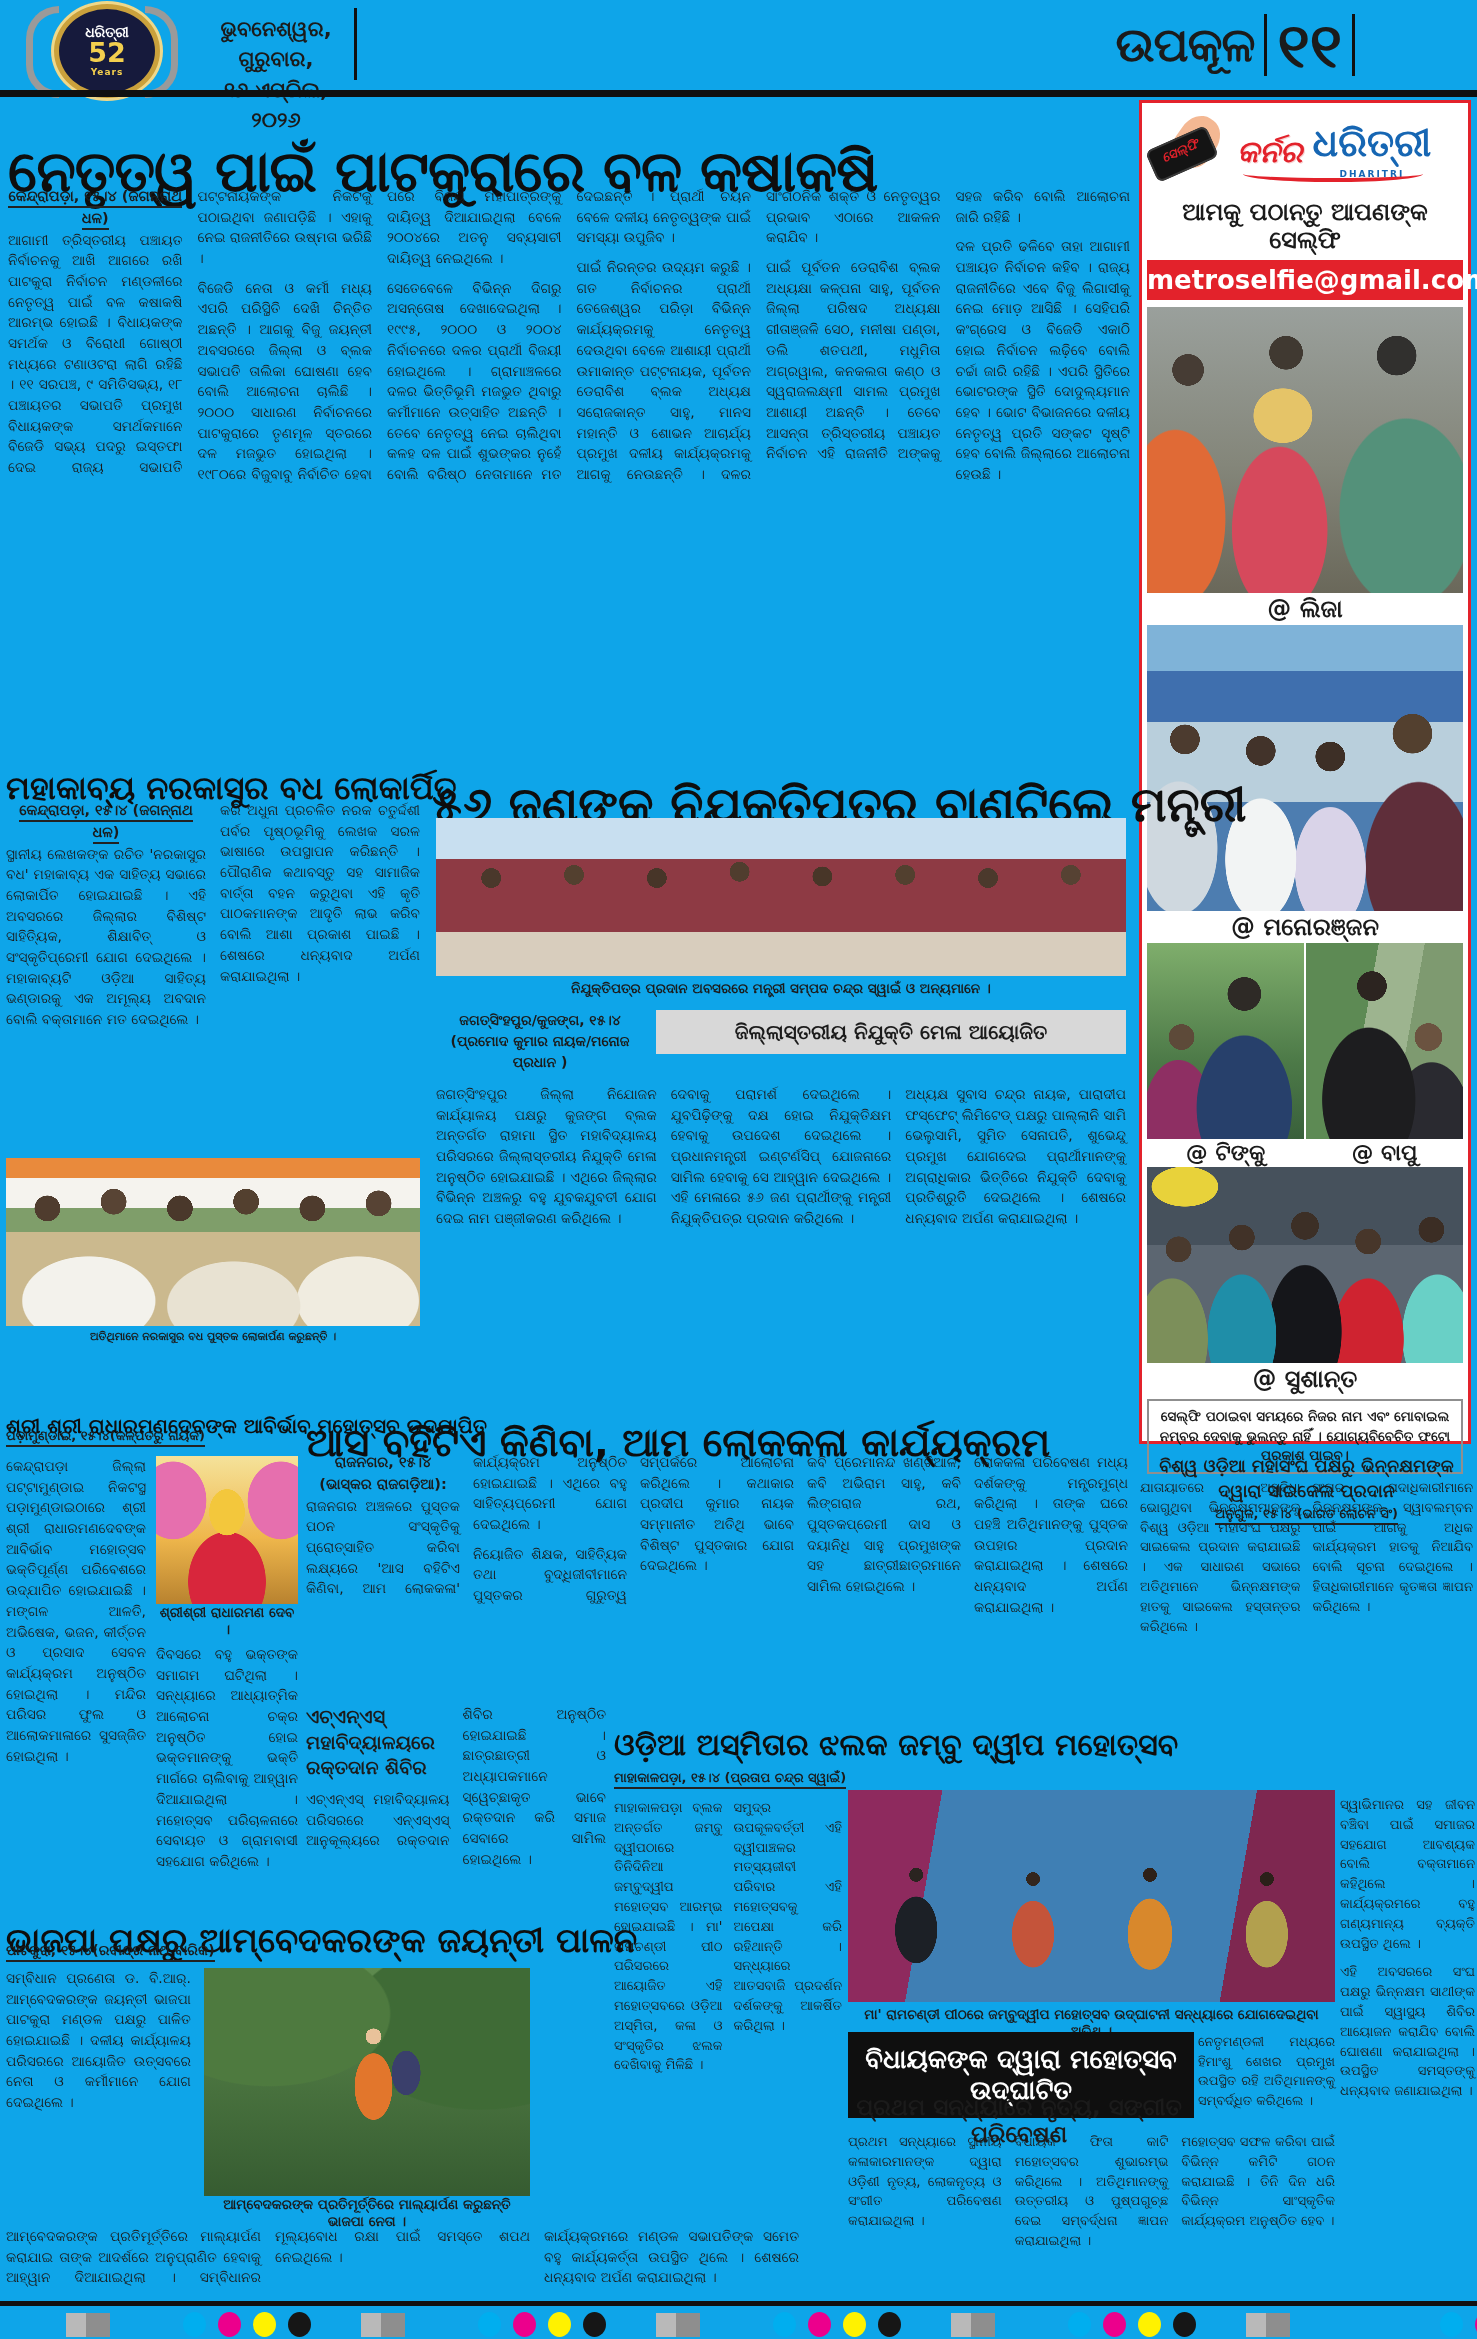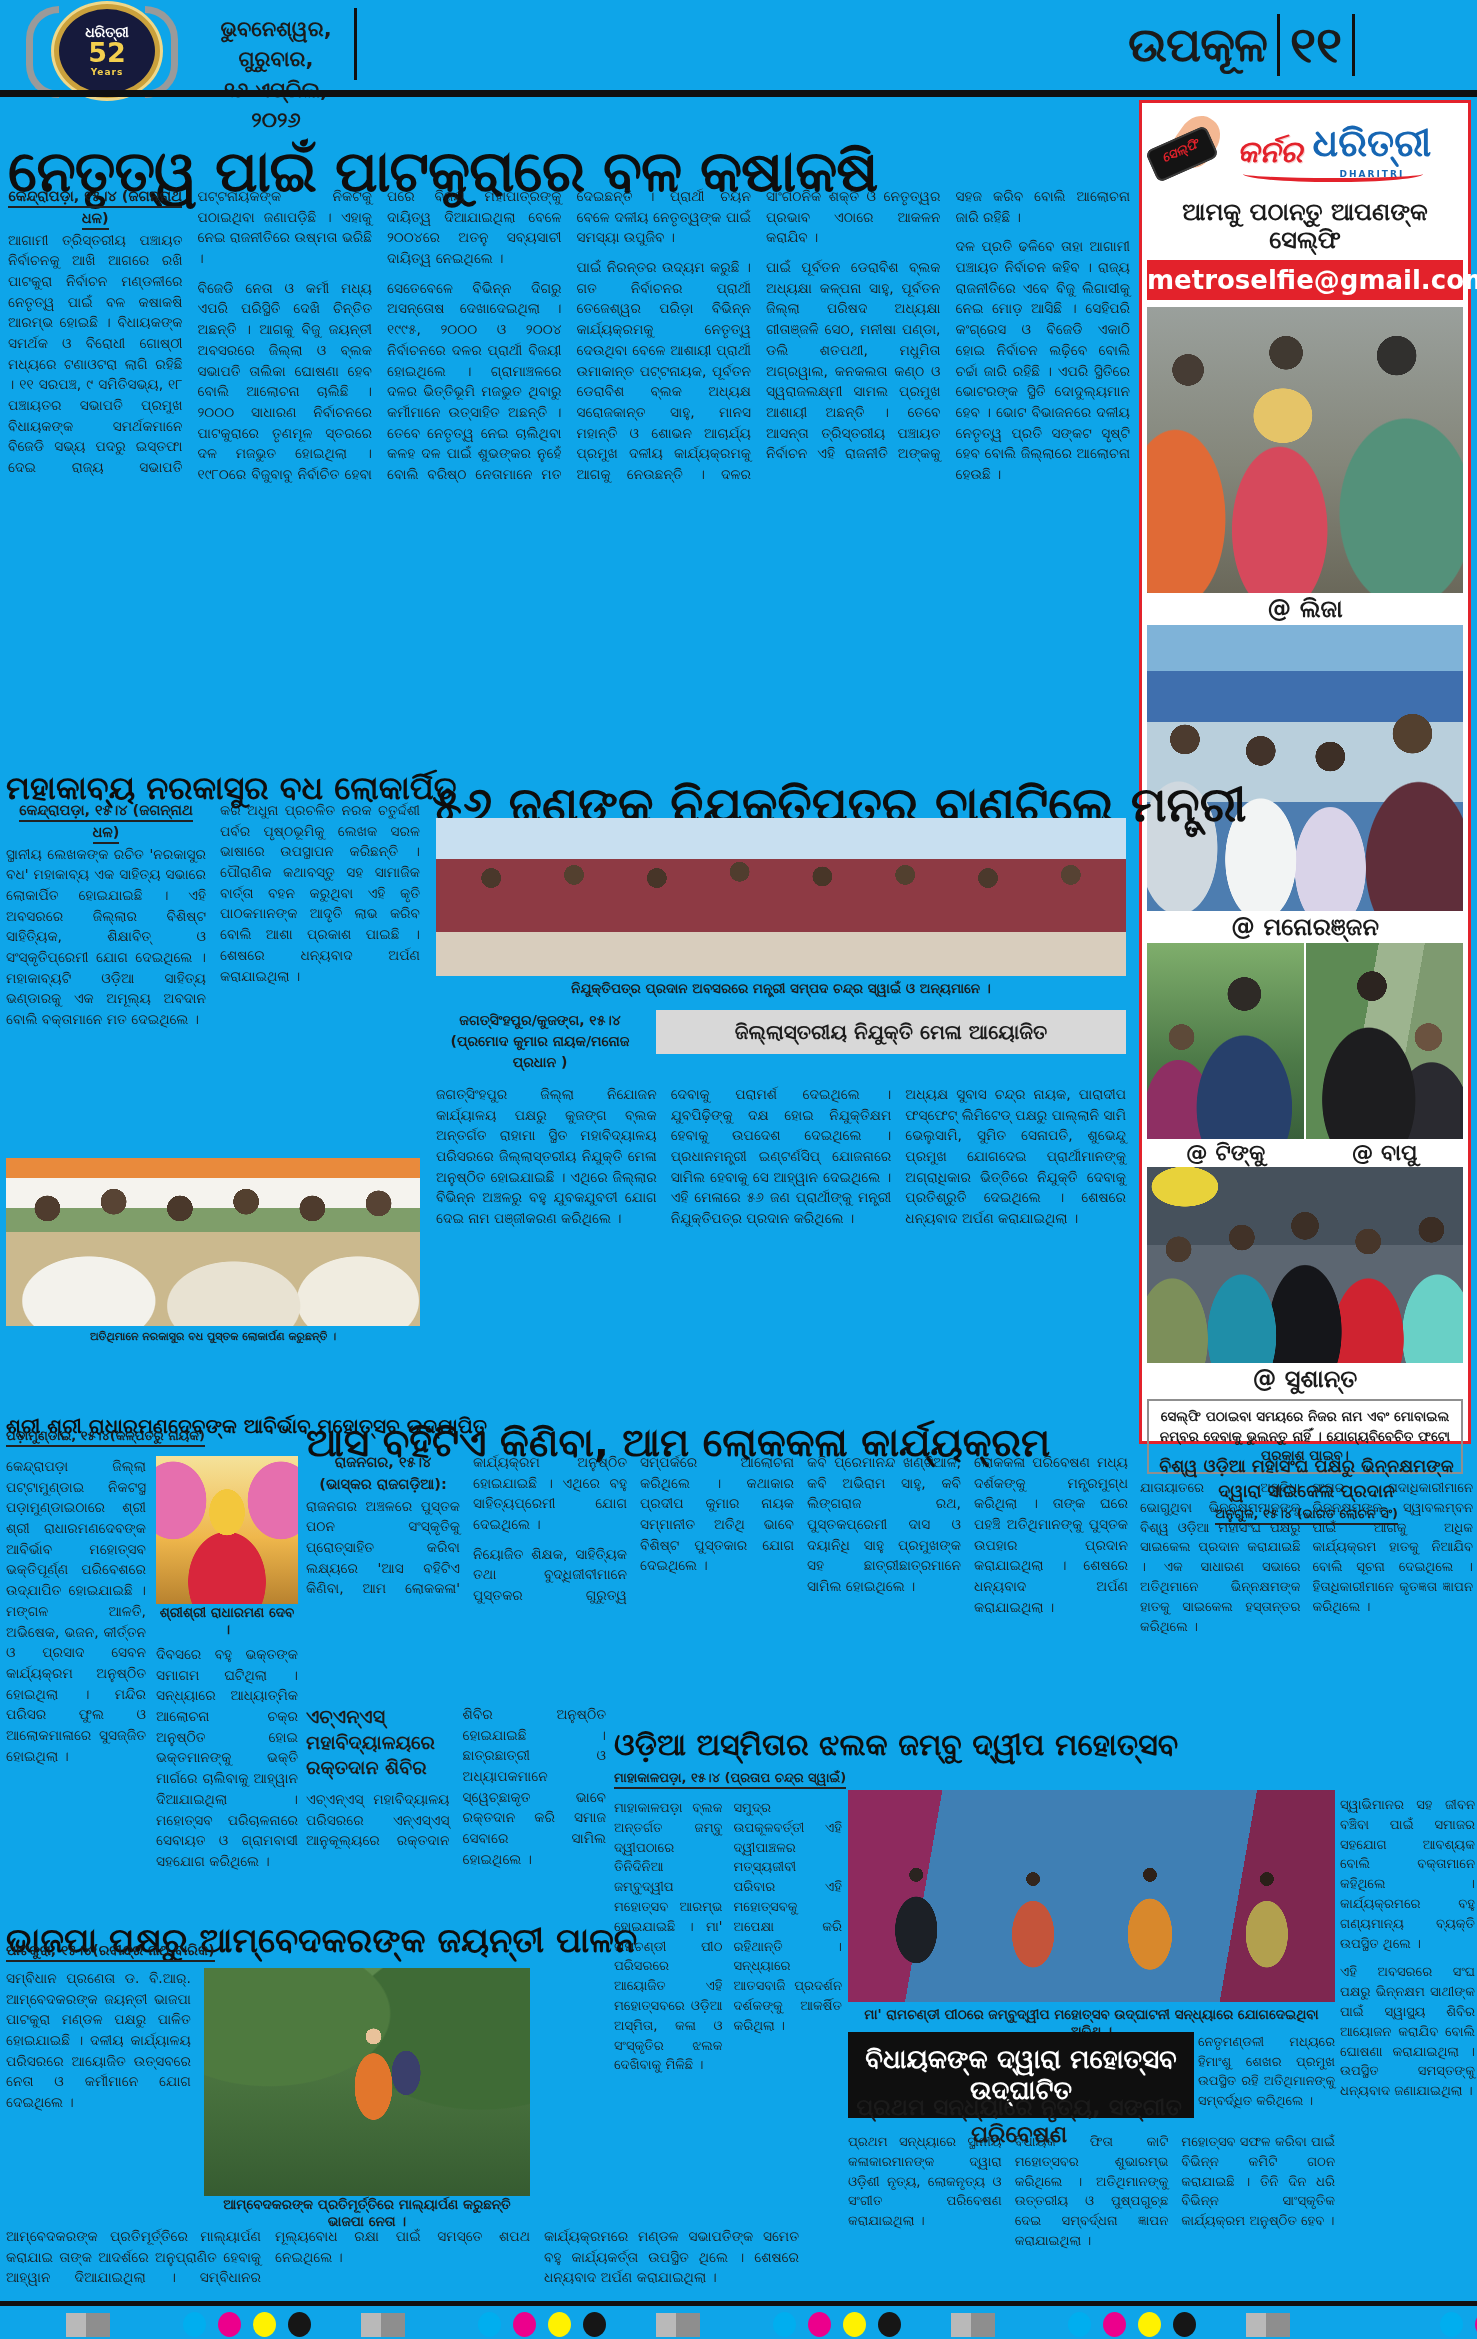--- a/index.html
+++ b/index.html
@@ -14,21 +14,21 @@
   .badge .medal{position:absolute;left:28px;top:0;width:96px;height:84px;background:#161a3c;border:5px solid #caa13c;
         border-radius:50%;display:flex;flex-direction:column;align-items:center;justify-content:center;box-shadow:0 0 0 3px #efd88a;}
   .badge .p-name{color:#fff;font-size:14px;font-weight:bold;line-height:1;}
   .badge .p-years{color:#f3cf4e;font-size:27px;font-weight:800;line-height:1.05;}
   .badge .p-ylabel{color:#f3cf4e;font-size:9px;font-weight:bold;letter-spacing:1px;}
   .dateline{left:196px;top:14px;width:160px;font-size:21px;font-weight:bold;text-align:center;line-height:1.45;}
   .hrule-v{background:#111;width:3px;}
   .section-wrap{left:1015px;top:10px;width:340px;height:70px;display:flex;align-items:center;justify-content:flex-end;gap:10px;}
   .section-name{font-size:47px;font-weight:800;letter-spacing:-1px;}
   .section-sep{width:3px;height:62px;background:#111;}
-  .section-no{font-size:50px;font-weight:800;}
+  .section-no{font-size:62px;font-weight:800;}
   .rule-thick{left:0;top:90px;width:1477px;height:7px;background:#101010;}
   
   .headline{font-weight:800;color:#0e0e0e;}
   .byline{font-weight:bold;font-size:14.5px;text-align:center;}
   .byline u{text-decoration:none;border-bottom:2px solid #222;padding-bottom:2px;}
   .bodytxt{font-size:13.8px;line-height:1.5;text-align:justify;}
   .bodytxt p{margin:0 0 9px 0;}
   .caption{font-weight:bold;font-size:11px;text-align:center;}
   
   .main-hl{left:8px;top:100px;width:1122px;font-size:57px;letter-spacing:-1px;white-space:nowrap;}

